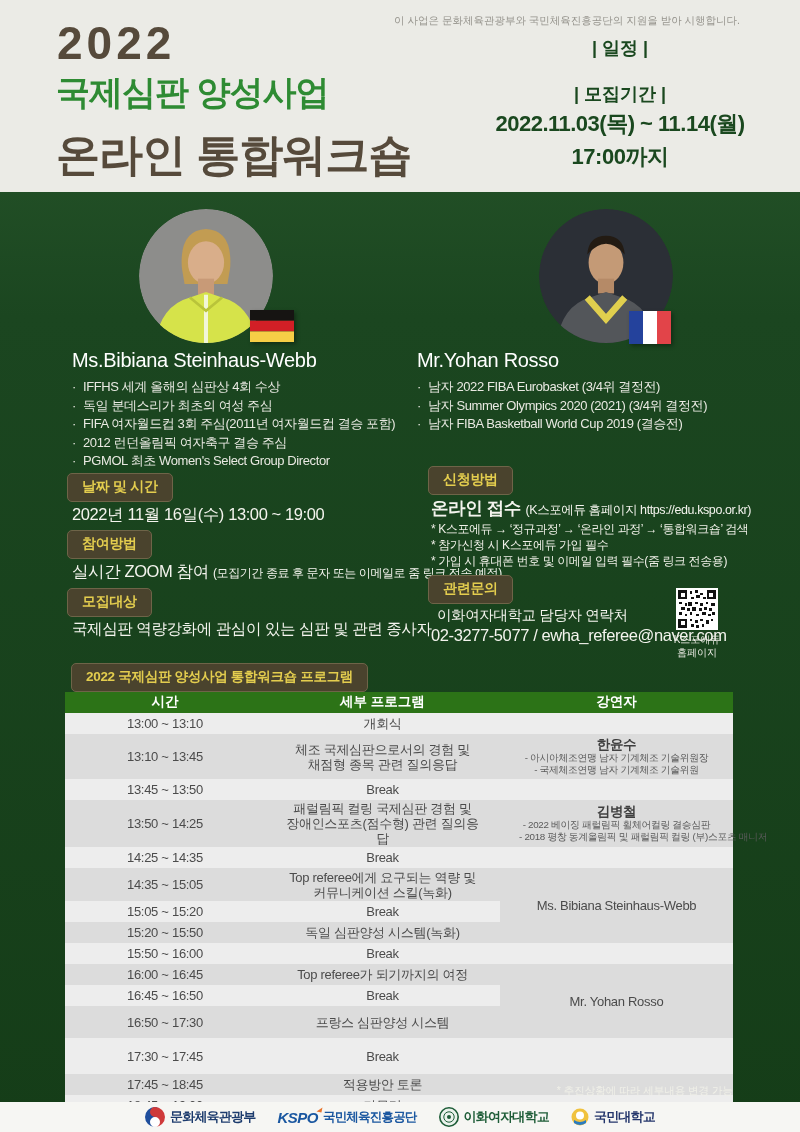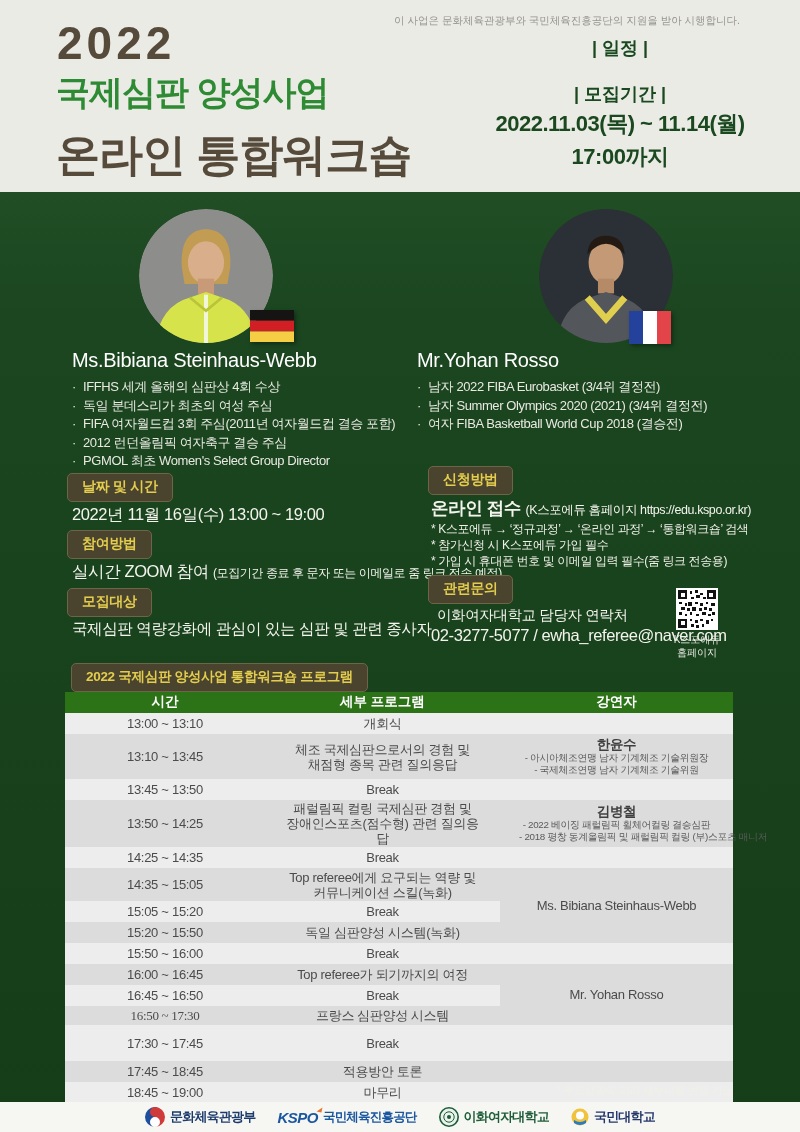--- a/index.html
+++ b/index.html
@@ -158,21 +158,21 @@
       <li>독일 분데스리가 최초의 여성 주심</li>
       <li>FIFA 여자월드컵 3회 주심(2011년 여자월드컵 결승 포함)</li>
       <li>2012 런던올림픽 여자축구 결승 주심</li>
       <li>PGMOL 최초 Women's Select Group Director</li>
     </ul>
 
   <div class="speaker-name name-right">Mr.Yohan Rosso</div>
   <ul class="creds creds-right">
       <li>남자 2022 FIBA Eurobasket (3/4위 결정전)</li>
       <li>남자 Summer Olympics 2020 (2021) (3/4위 결정전)</li>
-      <li>여자 FIBA Basketball World Cup 2018 (결승전)</li>
+      <li>남자 FIBA Basketball World Cup 2019 (결승전)</li>
     </ul>
 
   <div class="badge b-datetime">날짜 및 시간</div>
   <div class="sec-text t-datetime">2022년 11월 16일(수) 13:00 ~ 19:00</div>
 
   <div class="badge b-part">참여방법</div>
   <div class="sec-text t-part">
     <span>실시간 ZOOM 참여 </span><span class="small">(모집기간 종료 후 문자 또는 이메일로 줌 링크 전송 예정)</span>
   </div>
 
@@ -303,21 +303,21 @@
         </tr>
         <tr class="row-dark" style="height: 21px;">
           <td class="time-cell">16:00 ~ 16:45</td>
           <td class="program-cell">Top referee가 되기까지의 여정</td>
           <td class="merged-speaker" rowspan="3">Mr. Yohan Rosso</td>
         </tr>
         <tr class="row-light" style="height: 21px;">
           <td class="time-cell">16:45 ~ 16:50</td>
           <td class="program-cell">Break</td>
         </tr>
-        <tr class="row-dark" style="height: 19px; font-family: Liberation Serif, serif;">
+        <tr class="row-dark" style="height: 32px;">
           <td class="time-cell">16:50 ~ 17:30</td>
           <td class="program-cell">프랑스 심판양성 시스템</td>
         </tr>
         <tr class="row-light" style="height: 36px;">
           <td class="time-cell">17:30 ~ 17:45</td>
           <td class="program-cell">Break</td>
           <td></td>
         </tr>
         <tr class="row-dark" style="height: 21px;">
           <td class="time-cell">17:45 ~ 18:45</td>

